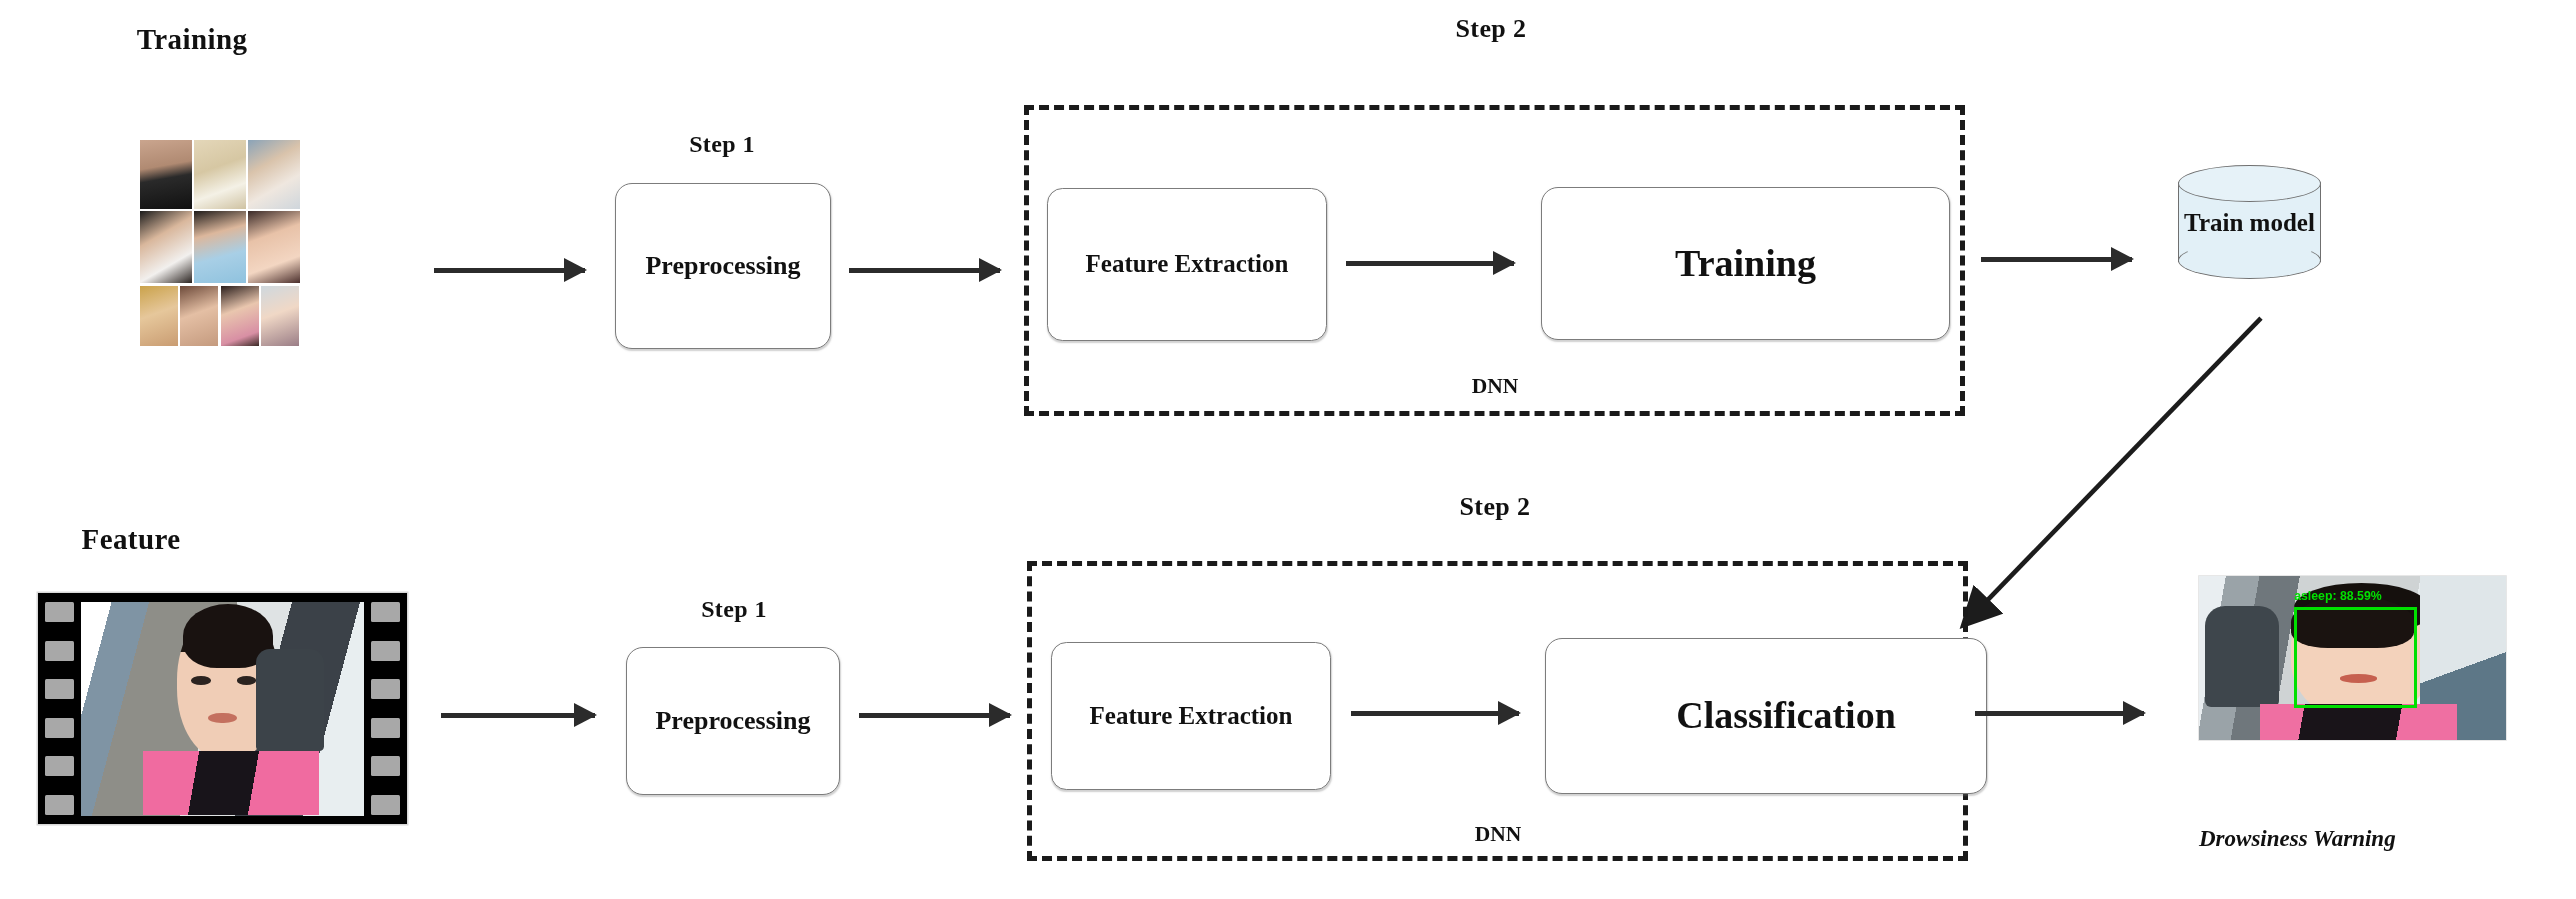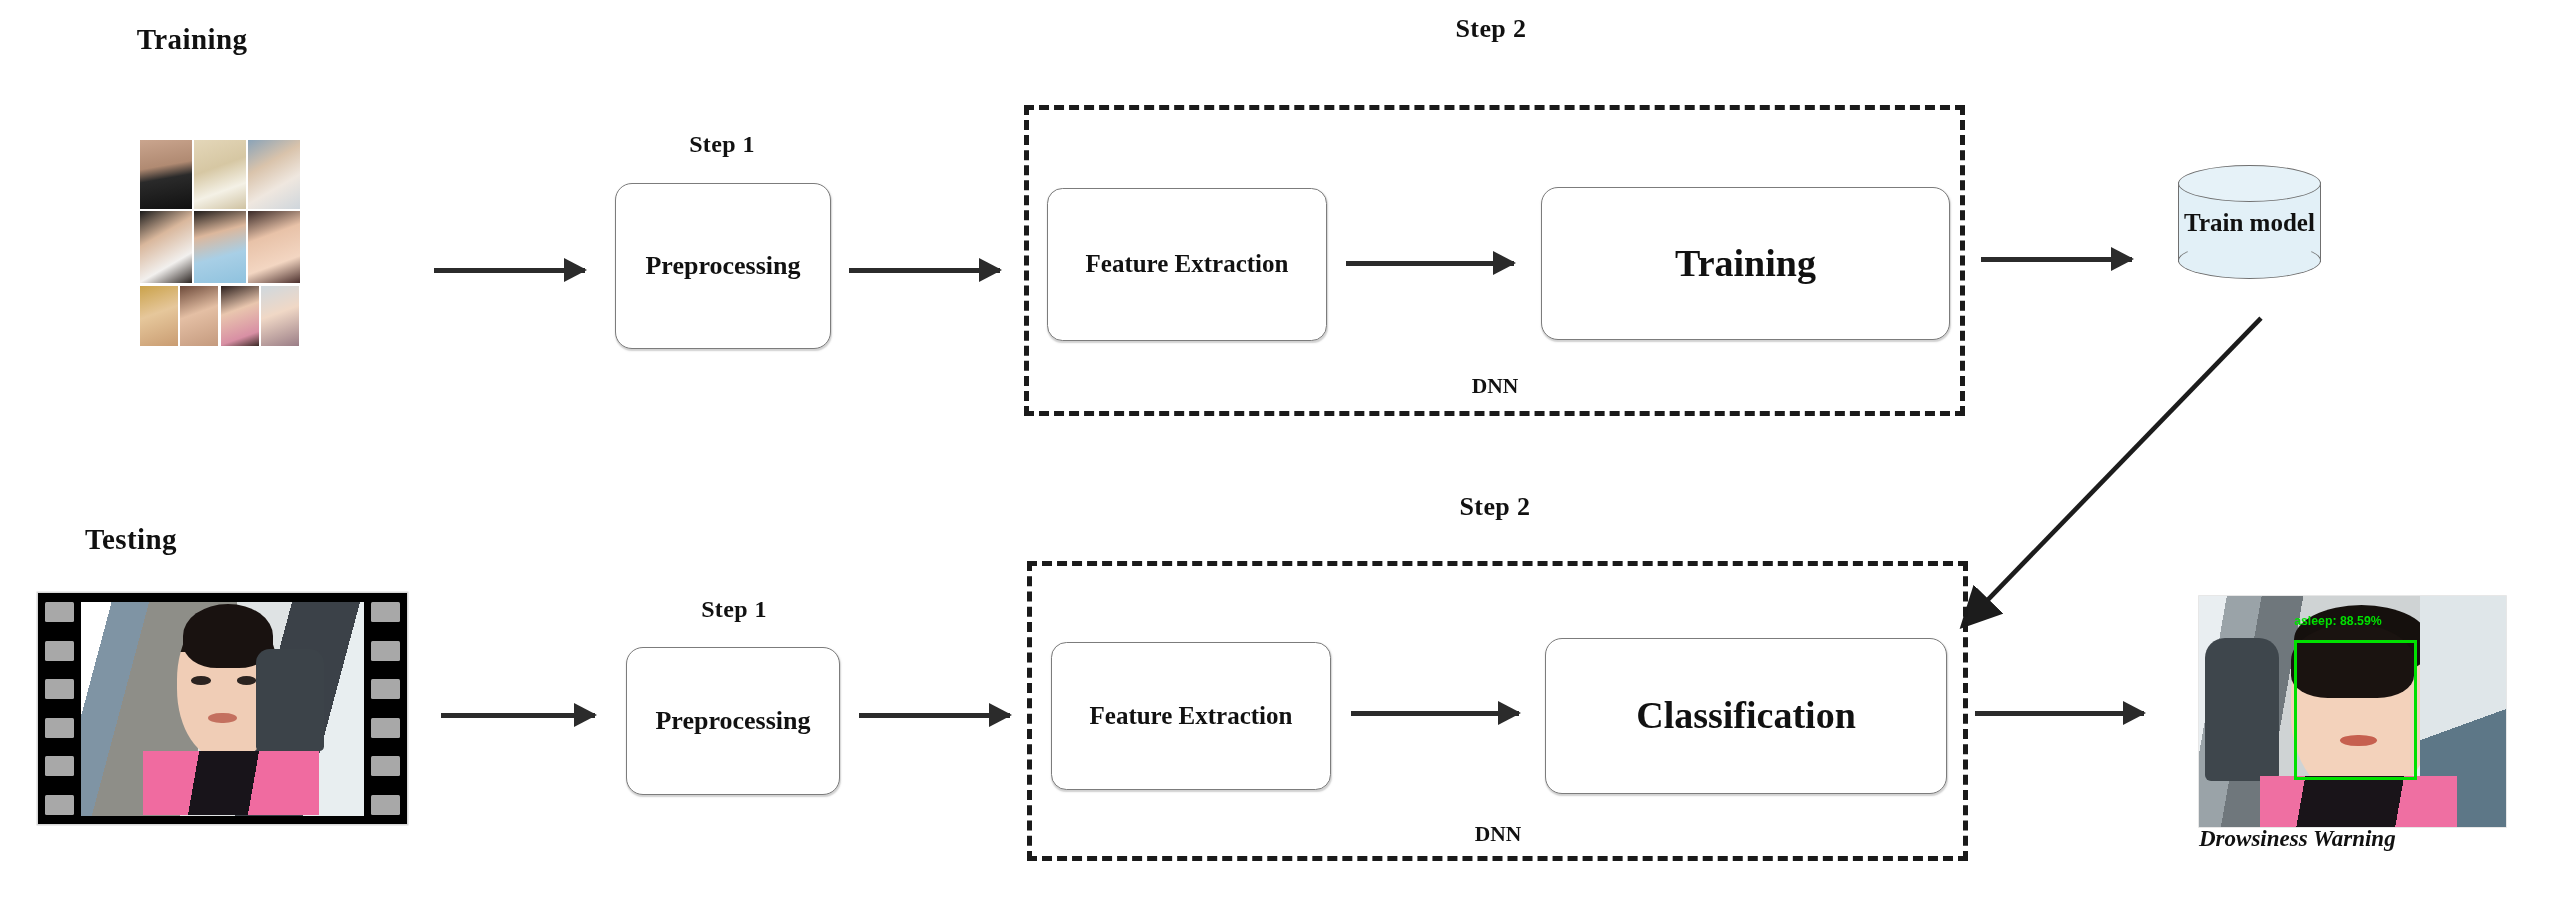--- a/index.html
+++ b/index.html
@@ -90,21 +90,21 @@
 
 <svg class="diag" style="left:1929px;top:292px;width:369px;height:361px;" viewBox="0 0 480 470">
   <defs>
     <marker id="ah" markerWidth="9" markerHeight="9" refX="7" refY="4.5" orient="auto">
       <path d="M0,0 L9,4.5 L0,9 z" fill="#1c1c1c"></path>
     </marker>
   </defs>
   <line x1="432" y1="34" x2="48" y2="430" stroke="#1c1c1c" stroke-width="6" marker-end="url(#ah)"></line>
 </svg>
 
-<div class="abs lbl" style="left:31px;top:523px;width:200px;font-size:29px;">Testing</div>
+<div class="abs lbl" style="left:31px;top:523px;width:200px;font-size:29px;">Feature</div>
 
 <div class="film" style="left:38px;top:593px;width:369px;height:231px;">
   <div class="perfs">
     <div class="perf"></div>
     <div class="perf"></div>
     <div class="perf"></div>
     <div class="perf"></div>
     <div class="perf"></div>
     <div class="perf"></div>
   </div>
@@ -146,28 +146,28 @@
 <div class="dnnbox" style="left:1027px;top:561px;width:931px;height:290px;">
   <div class="dnn-label" style="left:50%;margin-left:-61px;bottom:9.2px;font-size:21.5px;">DNN</div>
 </div>
 
 <div class="pbox" style="left:1051px;top:642px;width:278px;height:146px;border-radius:15.4px;">
   <span style="font-size:25px;">Feature Extraction</span>
 </div>
 
 <div class="arrow" style="left:1351px;top:711px;width:168px;"></div>
 
-<div class="pbox" style="left:1545px;top:638px;width:400px;height:154px;">
+<div class="pbox" style="left:1545px;top:638px;width:400px;height:154px;padding-left:40px;">
   <span style="font-size:38px;">Classification</span>
 </div>
 
 <div class="arrow" style="left:1975px;top:711px;width:169px;"></div>
 
-<div class="abs" style="left:2199px;top:576px;width:307px;height:231px;overflow:hidden;background:#cfd5d8;
-            box-shadow:0 0 0 0.8px #e2e2e2;margin-top:20px;">
+<div class="abs" style="left:2199px;top:576px;width:307px;height:164px;overflow:hidden;background:#cfd5d8;
+            box-shadow:0 0 0 0.8px #e2e2e2;">
   <div style="position:absolute;inset:0;background:
      linear-gradient(100deg,#e9eef1 0 8%,#9aa3a8 8% 18%,#6f777c 18% 30%,#cfd3d4 30% 66%,#e7ecee 66% 84%,#7f9aa8 84% 100%);"></div>
   <div style="position:absolute;left:2%;top:18%;width:24%;height:62%;border-radius:20px 20px 6.1px 6.1px;background:#3e464c;"></div>
   <div style="position:absolute;left:30%;top:6%;width:46%;height:82%;border-radius:46% 46% 44% 44%;
      background:linear-gradient(180deg,#17110e 0 26%,#f3d2bb 26% 100%);"></div>
   <div style="position:absolute;left:31%;top:4%;width:44%;height:30%;border-radius:50% 50% 36% 36%;background:#15100d;"></div>
   <div style="position:absolute;left:36%;top:36%;width:10%;height:3.5%;border-radius:50%;background:#6e4c3c;"></div>
   <div style="position:absolute;left:55%;top:36%;width:10%;height:3.5%;border-radius:50%;background:#6e4c3c;"></div>
   <div style="position:absolute;left:46%;top:60%;width:12%;height:5%;border-radius:50%;background:#c6604f;"></div>
   <div style="position:absolute;left:72%;top:0;width:28%;height:100%;

